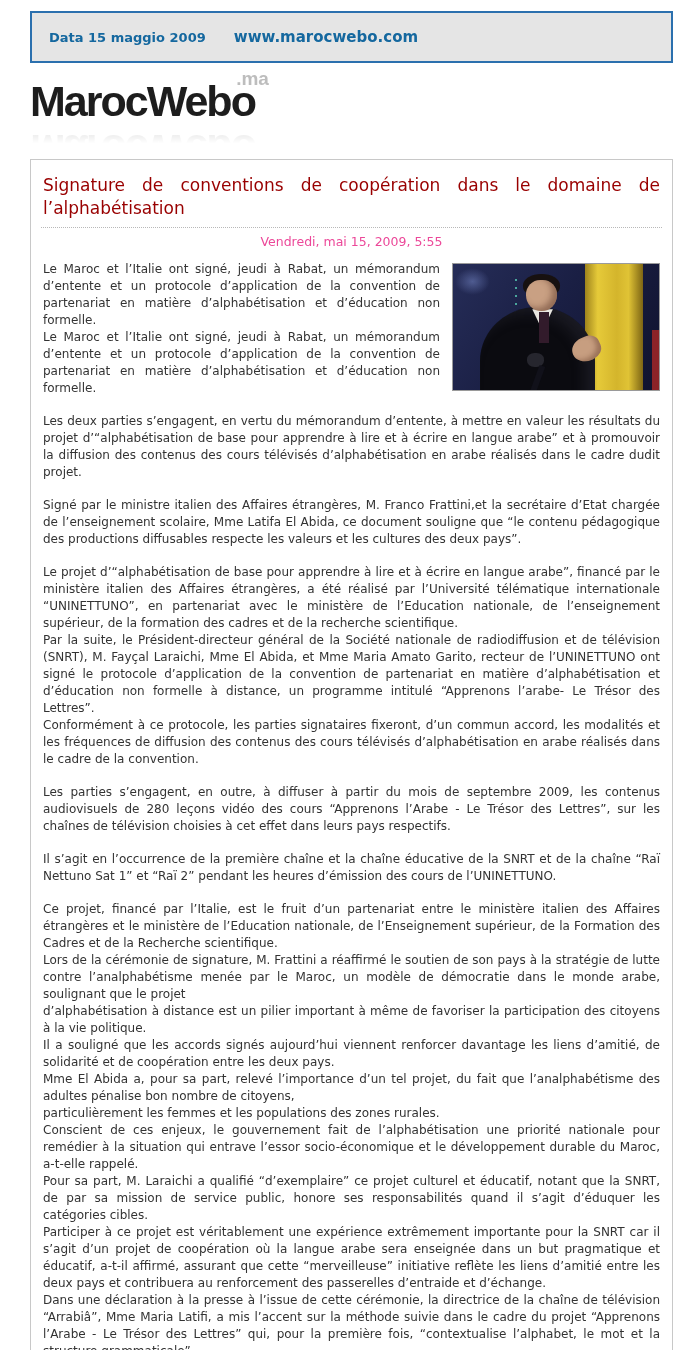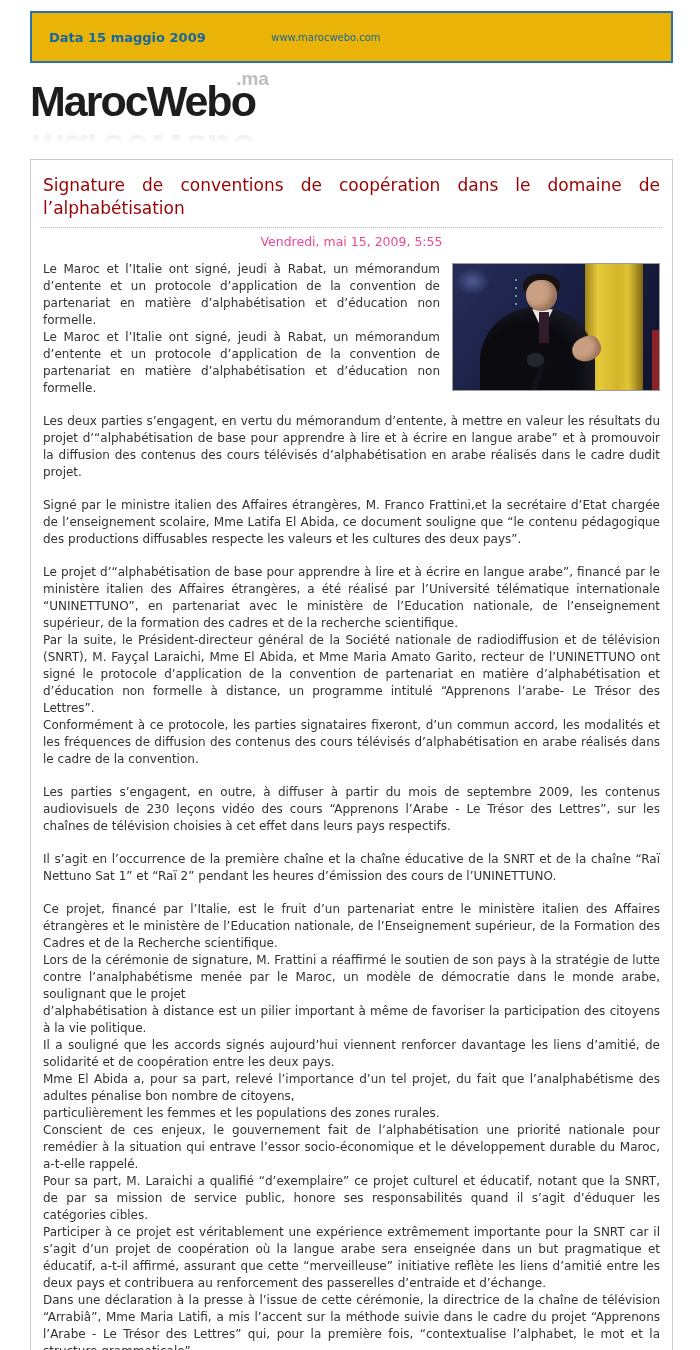--- a/index.html
+++ b/index.html
@@ -5,27 +5,27 @@
   html,body { margin:0; padding:0; background:#fff; }
   .page {
     position:relative; width:700px; min-height:1350px; box-sizing:border-box;
     background:#fff; font-family:"DejaVu Sans", sans-serif;
     padding:11px 27px 20px 30px;
   }
 
   
   .header-box {
     position:relative; box-sizing:border-box; height:52px;
-    border:2px solid #2b70ae; background:#eab308;
+    border:2px solid #2b70ae; background:#e5e5e5;
     display:flex; align-items:center; padding:0 17px;
   }
   .header-date { color:#15689f; font-size:13px; font-weight:bold; }
   .site-url {
     position:absolute; left:46%; transform:translateX(-50%);
-    color:#15689f; font-size:10px; font-weight:normal; text-decoration:none; cursor:pointer;
+    color:#15689f; font-size:15px; font-weight:bold; text-decoration:none; cursor:pointer;
   }
 
   
   .logo { display:inline-block; margin:15px 0 0 0; cursor:pointer; }
   .logo-main { position:relative; display:inline-block; line-height:46px; }
   .logo-text {
     font-family:"Liberation Sans", sans-serif; font-weight:bold;
     font-size:43px; letter-spacing:-2px; color:#1d1d1d;
   }
   .logo-tld {
@@ -126,20 +126,20 @@
         <div class="ph-face"></div>
         <div class="ph-hand"></div>
         <div class="ph-mic-head"></div>
         <div class="ph-mic-stem"></div>
       </div>
       <div>
           <p class="para">Le Maroc et l’Italie ont signé, jeudi à Rabat, un mémorandum d’entente et un protocole d’application de la convention de partenariat en matière d’alphabétisation et d’éducation non formelle.<br>Le Maroc et l’Italie ont signé, jeudi à Rabat, un mémorandum d’entente et un protocole d’application de la convention de partenariat en matière d’alphabétisation et d’éducation non formelle.</p>
           <p class="para">Les deux parties s’engagent, en vertu du mémorandum d’entente, à mettre en valeur les résultats du projet d’“alphabétisation de base pour apprendre à lire et à écrire en langue arabe” et à promouvoir la diffusion des contenus des cours télévisés d’alphabétisation en arabe réalisés dans le cadre dudit projet.</p>
           <p class="para">Signé par le ministre italien des Affaires étrangères, M. Franco Frattini,et la secrétaire d’Etat chargée de l’enseignement scolaire, Mme Latifa El Abida, ce document souligne que “le contenu pédagogique des productions diffusables respecte les valeurs et les cultures des deux pays”.</p>
           <p class="para">Le projet d’“alphabétisation de base pour apprendre à lire et à écrire en langue arabe”, financé par le ministère italien des Affaires étrangères, a été réalisé par l’Université télématique internationale “UNINETTUNO”, en partenariat avec le ministère de l’Education nationale, de l’enseignement supérieur, de la formation des cadres et de la recherche scientifique.<br>Par la suite, le Président-directeur général de la Société nationale de radiodiffusion et de télévision (SNRT), M. Fayçal Laraichi, Mme El Abida, et Mme Maria Amato Garito, recteur de l’UNINETTUNO ont signé le protocole d’application de la convention de partenariat en matière d’alphabétisation et d’éducation non formelle à distance, un programme intitulé “Apprenons l’arabe- Le Trésor des Lettres”.<br>Conformément à ce protocole, les parties signataires fixeront, d’un commun accord, les modalités et les fréquences de diffusion des contenus des cours télévisés d’alphabétisation en arabe réalisés dans le cadre de la convention.</p>
-          <p class="para">Les parties s’engagent, en outre, à diffuser à partir du mois de septembre 2009, les contenus audiovisuels de 230 leçons vidéo des cours “Apprenons l’Arabe - Le Trésor des Lettres”, sur les chaînes de télévision choisies à cet effet dans leurs pays respectifs.</p>
+          <p class="para">Les parties s’engagent, en outre, à diffuser à partir du mois de septembre 2009, les contenus audiovisuels de 280 leçons vidéo des cours “Apprenons l’Arabe - Le Trésor des Lettres”, sur les chaînes de télévision choisies à cet effet dans leurs pays respectifs.</p>
           <p class="para">Il s’agit en l’occurrence de la première chaîne et la chaîne éducative de la SNRT et de la chaîne “Raï Nettuno Sat 1” et “Raï 2” pendant les heures d’émission des cours de l’UNINETTUNO.</p>
           <p class="para">Ce projet, financé par l’Italie, est le fruit d’un partenariat entre le ministère italien des Affaires étrangères et le ministère de l’Education nationale, de l’Enseignement supérieur, de la Formation des Cadres et de la Recherche scientifique.<br>Lors de la cérémonie de signature, M. Frattini a réaffirmé le soutien de son pays à la stratégie de lutte contre l’analphabétisme menée par le Maroc, un modèle de démocratie dans le monde arabe, soulignant que le projet<br>d’alphabétisation à distance est un pilier important à même de favoriser la participation des citoyens à la vie politique.<br>Il a souligné que les accords signés aujourd’hui viennent renforcer davantage les liens d’amitié, de solidarité et de coopération entre les deux pays.<br>Mme El Abida a, pour sa part, relevé l’importance d’un tel projet, du fait que l’analphabétisme des adultes pénalise bon nombre de citoyens,<br>particulièrement les femmes et les populations des zones rurales.<br>Conscient de ces enjeux, le gouvernement fait de l’alphabétisation une priorité nationale pour remédier à la situation qui entrave l’essor socio-économique et le développement durable du Maroc, a-t-elle rappelé.<br>Pour sa part, M. Laraichi a qualifié “d’exemplaire” ce projet culturel et éducatif, notant que la SNRT, de par sa mission de service public, honore ses responsabilités quand il s’agit d’éduquer les catégories cibles.<br>Participer à ce projet est véritablement une expérience extrêmement importante pour la SNRT car il s’agit d’un projet de coopération où la langue arabe sera enseignée dans un but pragmatique et éducatif, a-t-il affirmé, assurant que cette “merveilleuse” initiative reflète les liens d’amitié entre les deux pays et contribuera au renforcement des passerelles d’entraide et d’échange.<br>Dans une déclaration à la presse à l’issue de cette cérémonie, la directrice de la chaîne de télévision “Arrabiâ”, Mme Maria Latifi, a mis l’accent sur la méthode suivie dans le cadre du projet “Apprenons l’Arabe - Le Trésor des Lettres” qui, pour la première fois, “contextualise l’alphabet, le mot et la structure grammaticale”.<br>Plus de 150 leçons, d’une durée de 26 à 30 minutes, seront diffusées par “Arrabiâ”, “Al Aoula” et la “Rai Uno”.</p>
         </div>
     </div>
   </div>
 
 </div>
 
 </body></html>

